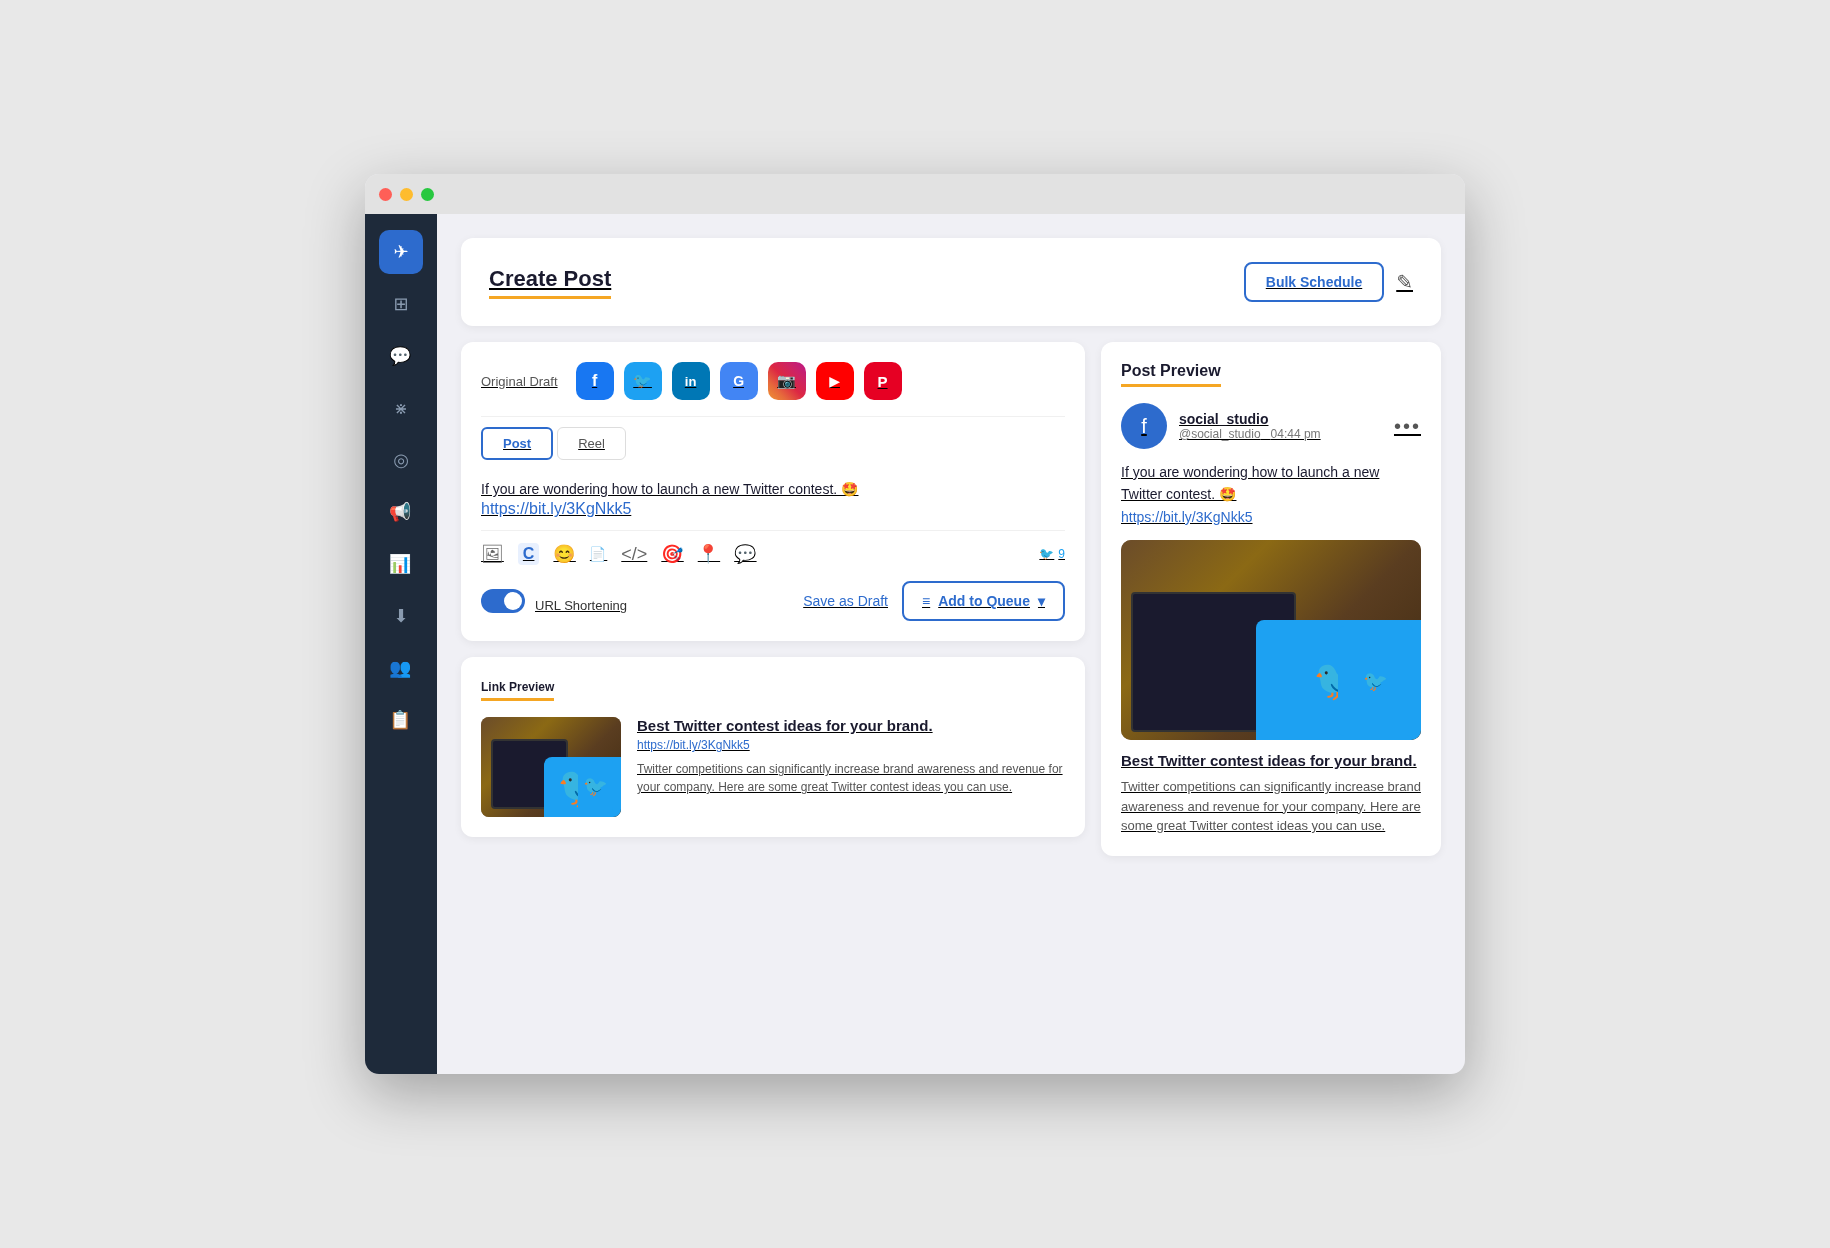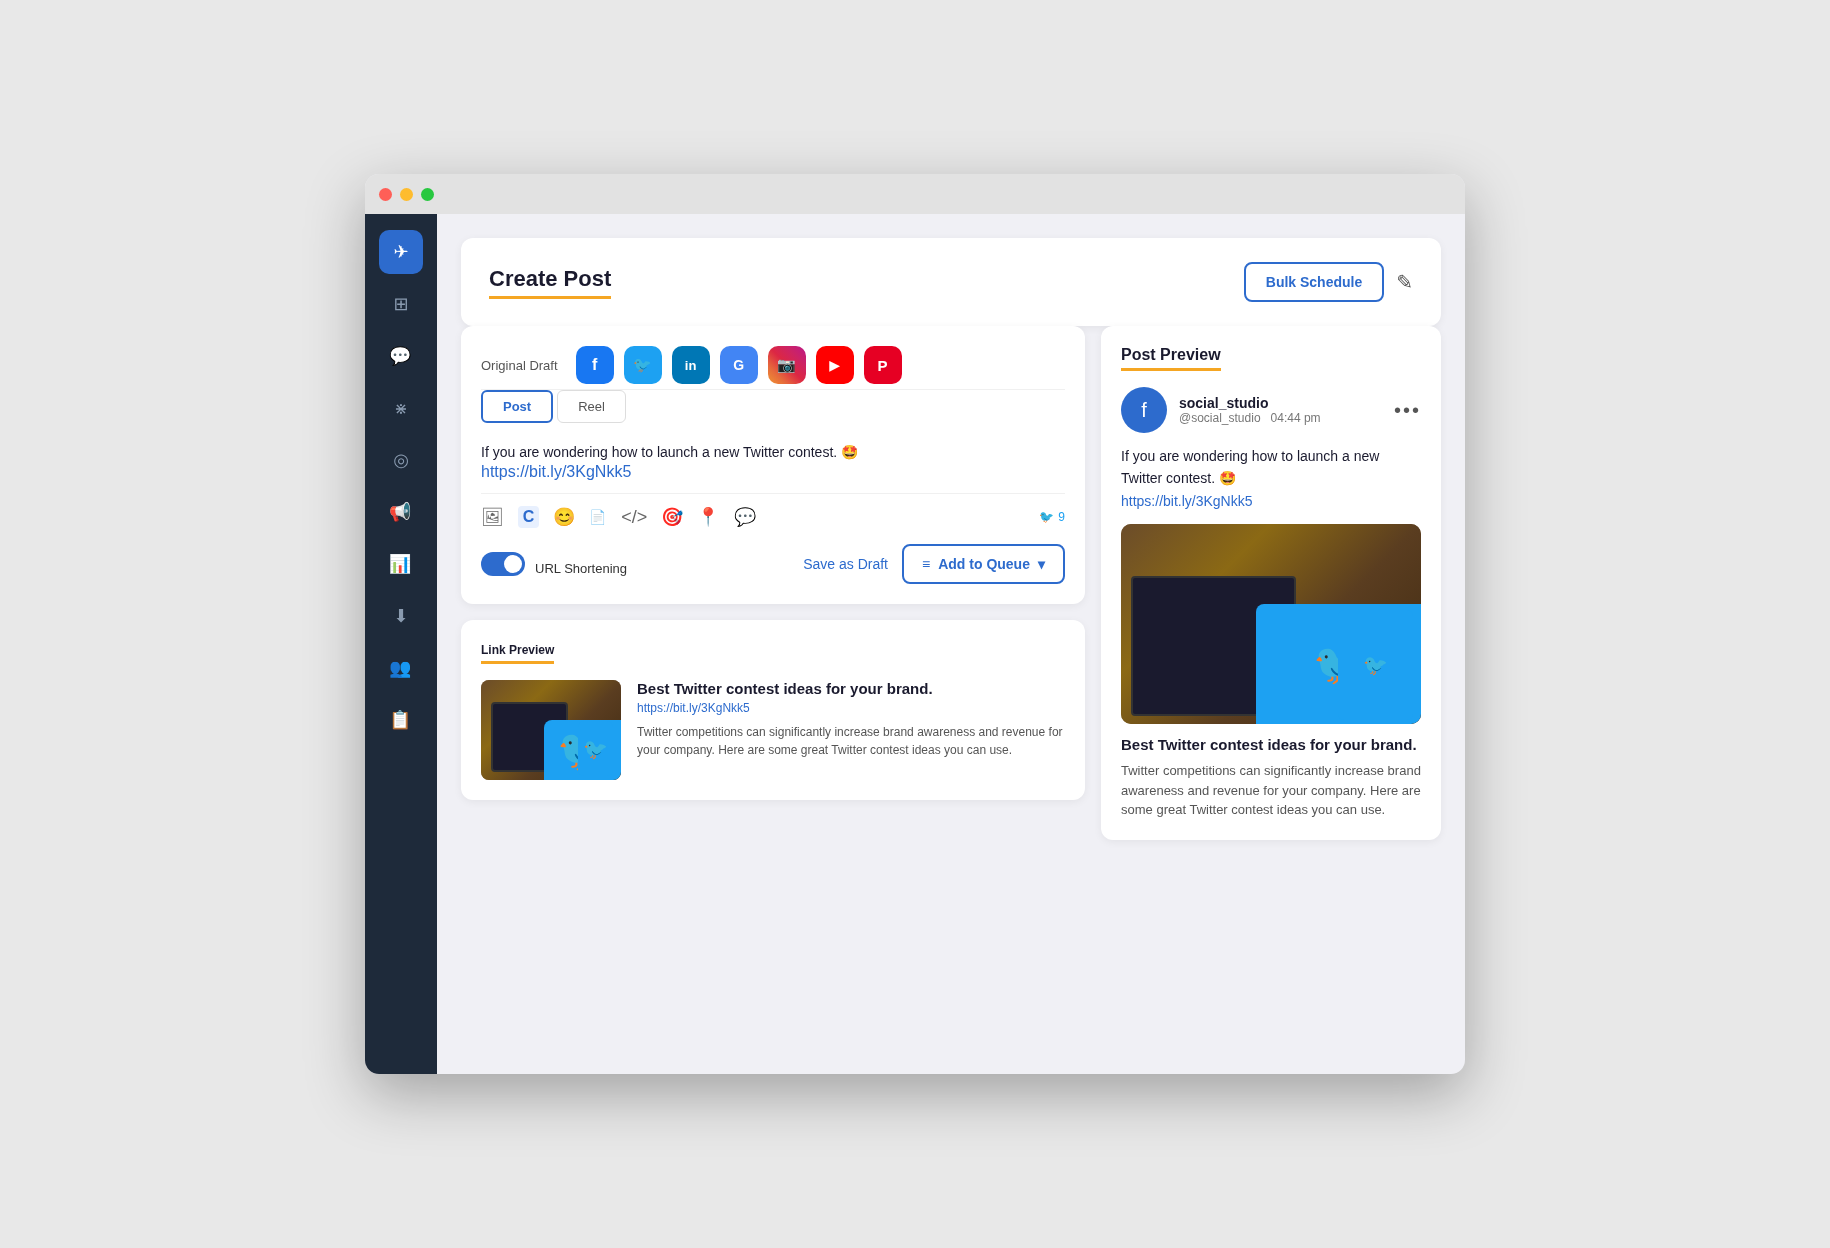--- a/index.html
+++ b/index.html
@@ -62,20 +62,22 @@
     .sidebar-icon.active {
       background: #2d6bcd;
       color: white;
     }
     .main-content {
       flex: 1;
       overflow-y: auto;
       padding: 24px;
       display: flex;
       flex-direction: column;
+      gap: 16px;
+      text-decoration: underline;
     }
     .top-card {
       background: white;
       border-radius: 12px;
       padding: 24px 28px;
       display: flex;
       align-items: center;
       justify-content: space-between;
       box-shadow: 0 2px 8px rgba(0,0,0,0.06);
     }
@@ -123,23 +125,23 @@
     .card {
       background: white;
       border-radius: 12px;
       padding: 20px;
       box-shadow: 0 2px 8px rgba(0,0,0,0.06);
     }
     .platform-tabs {
       display: flex;
       align-items: center;
       gap: 10px;
-      padding-bottom: 5px;
+      padding-bottom: 16px;
       border-bottom: 1px solid #f0f0f0;
-      margin-bottom: 0;
+      margin-bottom: 10px;
     }
     .original-draft-label {
       font-size: 13px;
       color: #555;
       margin-right: 8px;
     }
     .platform-icon {
       width: 38px;
       height: 38px;
       border-radius: 10px;

